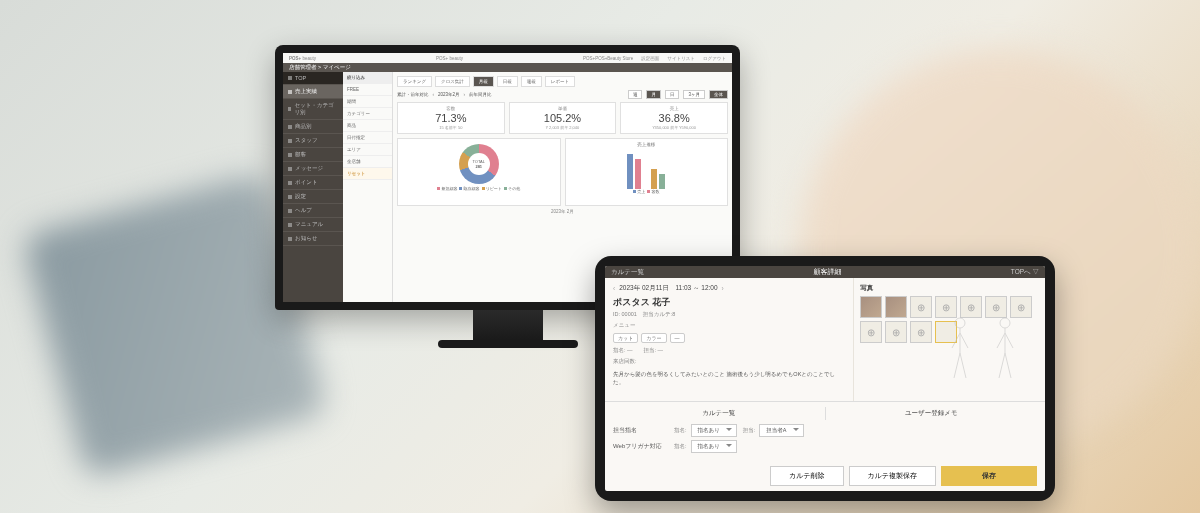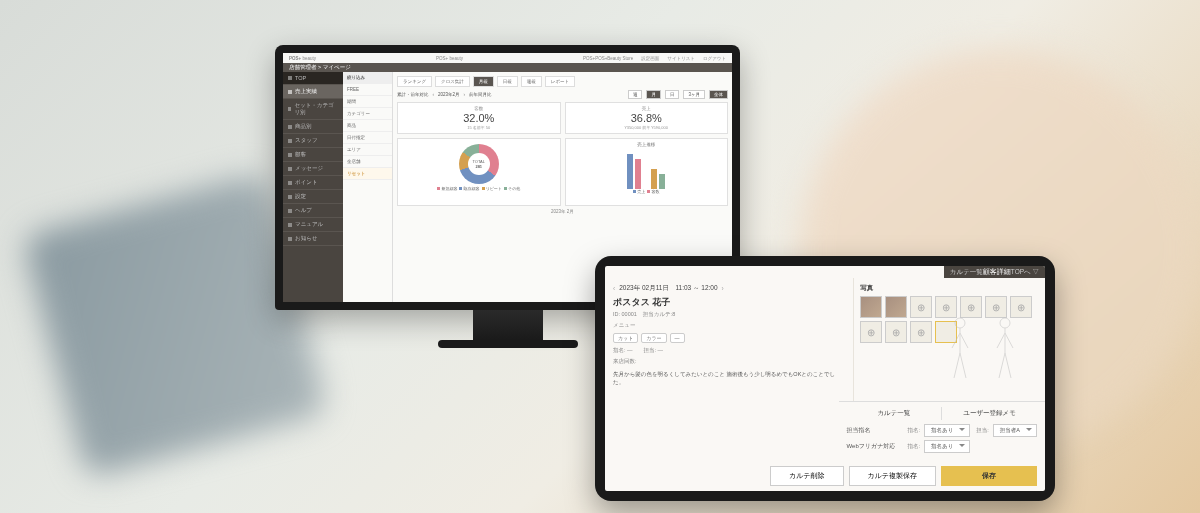--- a/index.html
+++ b/index.html
@@ -52,21 +52,21 @@
 .bars-wrap { display:flex; align-items:flex-end; gap:2px; height:42px; justify-content:center; }
 .bar { width:6px; }
 .bar.b1 { height:35px; background:#7090c0; }
 .bar.b2 { height:30px; background:#e08090; }
 .bar.b3 { height:20px; background:#d4a050; }
 .bar.b4 { height:15px; background:#88b098; }
 .mon-foot { text-align:center; font-size:4.5px; color:#888; margin-top:3px; }
 
 
 .tablet { position: absolute; left: 595px; top: 256px; width: 460px; height: 245px; background: #1a1a1a; border-radius: 16px; padding: 10px 10px; box-shadow: 0 12px 30px rgba(0,0,0,.35); }
-.tablet-inner { width: 100%; height: 100%; background: #faf8f5; display: flex; flex-direction: column; font-size: 6.5px; overflow: hidden; border-radius: 2px; align-items: flex-end; }
+.tablet-inner { width: 100%; height: 100%; background: #faf8f5; display: flex; flex-direction: column; font-size: 6.5px; overflow: hidden; border-radius: 2px; }
 .tb-top { height: 12px; background: #4a4540; color: #ccc; display: flex; align-items: center; justify-content: space-between; padding: 0 6px; }
 .tb-title { color: #fff; font-size: 7px; }
 .tb-body { flex: 1; display: flex; overflow: hidden; }
 .tb-left { flex: 1.3; padding: 6px 8px; display:flex; flex-direction:column; border-right: 1px solid #e8e4dc; }
 .tb-right { flex: 1; padding: 6px; position:relative; }
 .tb-date { display:flex; align-items:center; gap:4px; font-size:6.5px; color:#444; margin-bottom:3px; }
 .tb-arr { color:#aaa; cursor:pointer; }
 .tb-name { font-size:9px; font-weight:bold; color:#333; }
 .tb-meta { font-size:5.5px; color:#888; margin:2px 0; display:flex; gap:6px; }
 .tb-tags { display:flex; gap:3px; margin:2px 0; }
@@ -195,22 +195,27 @@
               <span style="flex:1"></span>
               <span class="md-btn">週</span>
               <span class="md-btn dark">月</span>
               <span class="md-btn">日</span>
               <span class="md-btn">3ヶ月</span>
               <span class="md-btn dark">全体</span>
             </div>
             <div class="mon-kpis">
               <div class="kpi">
                 <div class="kpi-lab">客数</div>
-                <div class="kpi-val">32.0%</div>
+                <div class="kpi-val">71.3%</div>
                 <div class="kpi-sub">15 名前年 50</div>
+              </div>
+              <div class="kpi">
+                <div class="kpi-lab">単価</div>
+                <div class="kpi-val">105.2%</div>
+                <div class="kpi-sub">¥ 2,003 前年 2,040</div>
               </div>
               <div class="kpi">
                 <div class="kpi-lab">売上</div>
                 <div class="kpi-val">36.8%</div>
                 <div class="kpi-sub">¥350,000 前年 ¥590,000</div>
               </div>
             </div>
             <div class="mon-charts">
               <div class="chart-box">
                 <div class="donut">

